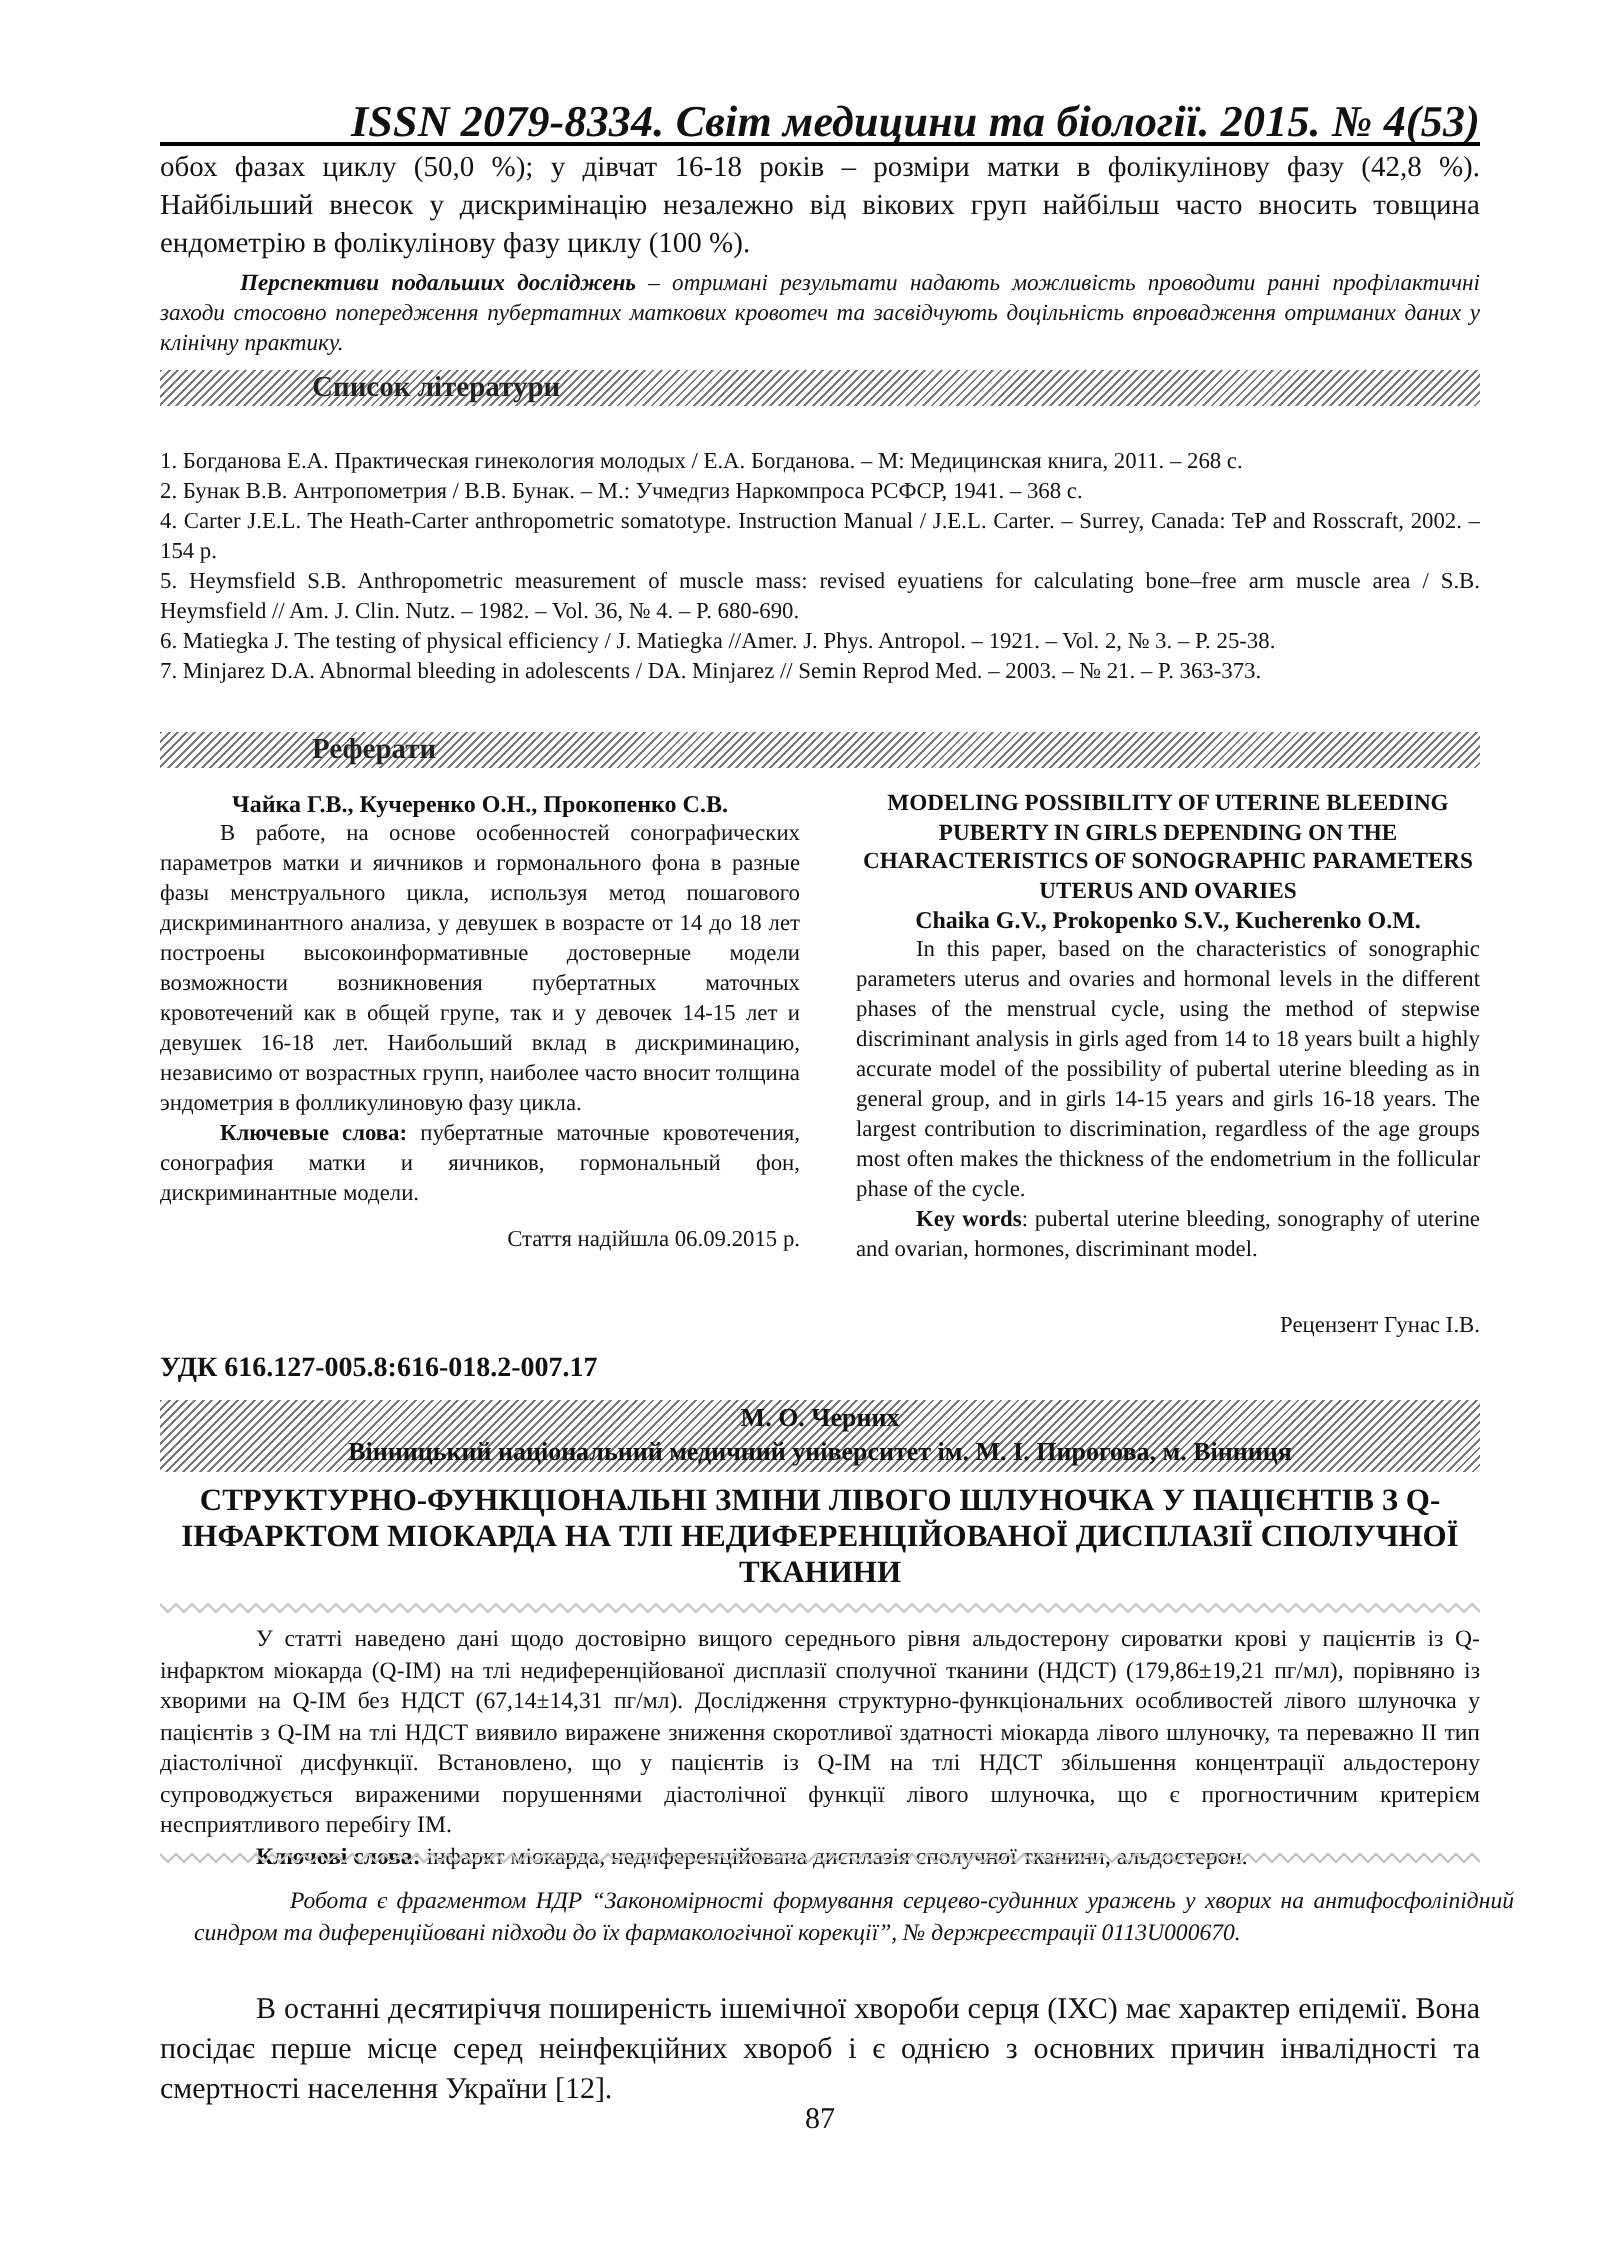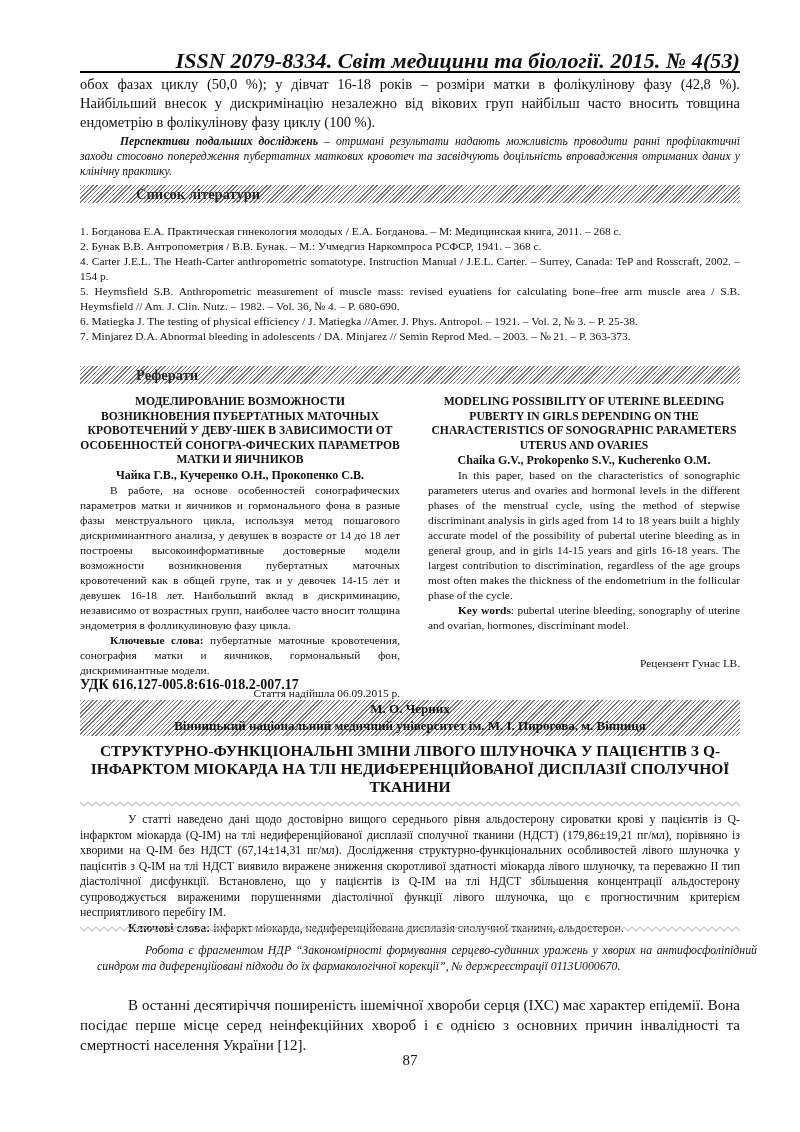--- a/index.html
+++ b/index.html
@@ -22,21 +22,21 @@
   }
   .perspective b { font-weight: bold; }
   .hatch {
     background-color: #fff;
     background-image: repeating-linear-gradient(135deg, #7a7a7a 0px, #7a7a7a 1px, #ffffff 1px, #ffffff 3px);
   }
   .section-bar {
     position: absolute; left: 0; width: 660px; height: 18px;
     font-weight: bold; font-size: 14.5px; line-height: 18px;
   }
-  .section-bar span { margin-left: 56px; color: #222; text-shadow: 0 0 1px #fff; }
+  .section-bar span { margin-left: 40px; color: #222; text-shadow: 0 0 1px #fff; padding-left: 36px; }
   .refs {
     position: absolute; top: 204px; left: 0; width: 660px;
     font-size: 11.4px; line-height: 15px; text-align: justify; margin-top: 20px;
   }
   .refs div { margin: 0; }
   .col { position: absolute; top: 395px; width: 320px; font-size: 11.4px; line-height: 15px; }
   .col-left { left: 0; }
   .col-right { left: 348px; width: 312px; }
   .abs-title { font-weight: bold; text-align: center; font-size: 11.6px; line-height: 14.5px; }
   .abs-authors { font-weight: bold; text-align: center; font-size: 12px; line-height: 15px; }
@@ -93,21 +93,20 @@
     <div>5. Heymsfield S.B. Anthropometric measurement of muscle mass: revised eyuatiens for calculating bone–free arm  muscle area / S.B. Heymsfield // Am. J. Clin. Nutz. – 1982. – Vol. 36, № 4. – P. 680-690.</div>
     <div>6. Matiegka J. The testing of physical efficiency / J. Matiegka //Amer. J. Phys. Antropol. – 1921. – Vol. 2, № 3. – P. 25-38.</div>
     <div>7. Minjarez D.A. Abnormal bleeding in adolescents / DA. Minjarez // Semin Reprod Med. – 2003. – № 21. – P. 363-373.</div>
   </div>
 
   <div class="section-bar hatch" style="top:366px;">
     <span>Реферати</span>
   </div>
 
   <div class="col col-left">
-    <div class="abs-title">МОДЕЛИРОВАНИЕ ВОЗМОЖНОСТИ ВОЗНИКНОВЕНИЯ ПУБЕРТАТНЫХ МАТОЧНЫХ КРОВОТЕЧЕНИЙ У ДЕВУ-ШЕК В ЗАВИСИМОСТИ ОТ ОСОБЕННОСТЕЙ СОНОГРА-ФИЧЕСКИХ ПАРАМЕТРОВ МАТКИ И ЯИЧНИКОВ</div>
     <div class="abs-authors">Чайка Г.В., Кучеренко О.Н., Прокопенко С.В.</div>
     <div class="abs-text">В работе, на основе особенностей сонографических параметров матки и яичников и гормонального фона в разные фазы менструального цикла, используя метод пошагового дискриминантного анализа, у девушек в возрасте от 14 до 18 лет построены высокоинформативные достоверные модели возможности возникновения пубертатных маточных кровотечений как в общей групе, так и у девочек 14-15 лет и девушек 16-18 лет. Наибольший вклад в дискриминацию, независимо от возрастных групп, наиболее часто вносит толщина эндометрия в фолликулиновую фазу цикла.</div>
     <div class="abs-kw"><b>Ключевые слова:</b><span> пубертатные маточные кровотечения, сонография матки и яичников, гормональный фон, дискриминантные модели.</span></div>
     <div class="abs-date">Стаття надійшла 06.09.2015 р.</div>
   </div>
 
   <div class="col col-right">
     <div class="abs-title">MODELING POSSIBILITY OF UTERINE BLEEDING PUBERTY IN GIRLS DEPENDING ON THE CHARACTERISTICS OF SONOGRAPHIC PARAMETERS UTERUS AND OVARIES</div>
     <div class="abs-authors">Chaika G.V., Prokopenko S.V., Kucherenko O.M.</div>
     <div class="abs-text">In this paper, based on the characteristics of sonographic parameters uterus and ovaries and hormonal levels in the different phases of the menstrual cycle, using the method of stepwise discriminant analysis in girls aged from 14 to 18 years built a highly accurate model of the possibility of pubertal uterine bleeding as in general group, and in girls 14-15 years and girls 16-18 years. The largest contribution to discrimination, regardless of the age groups most often makes the thickness of the endometrium in the follicular phase of the cycle.</div>

